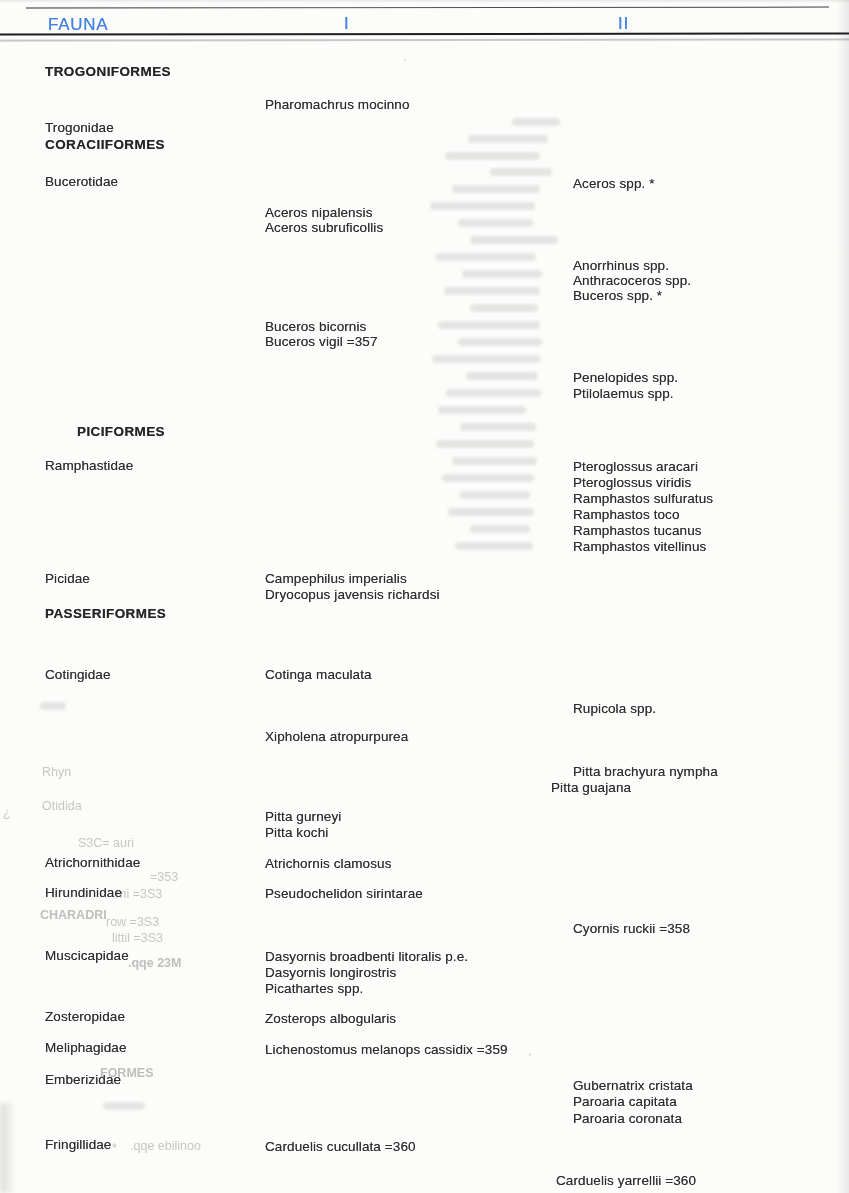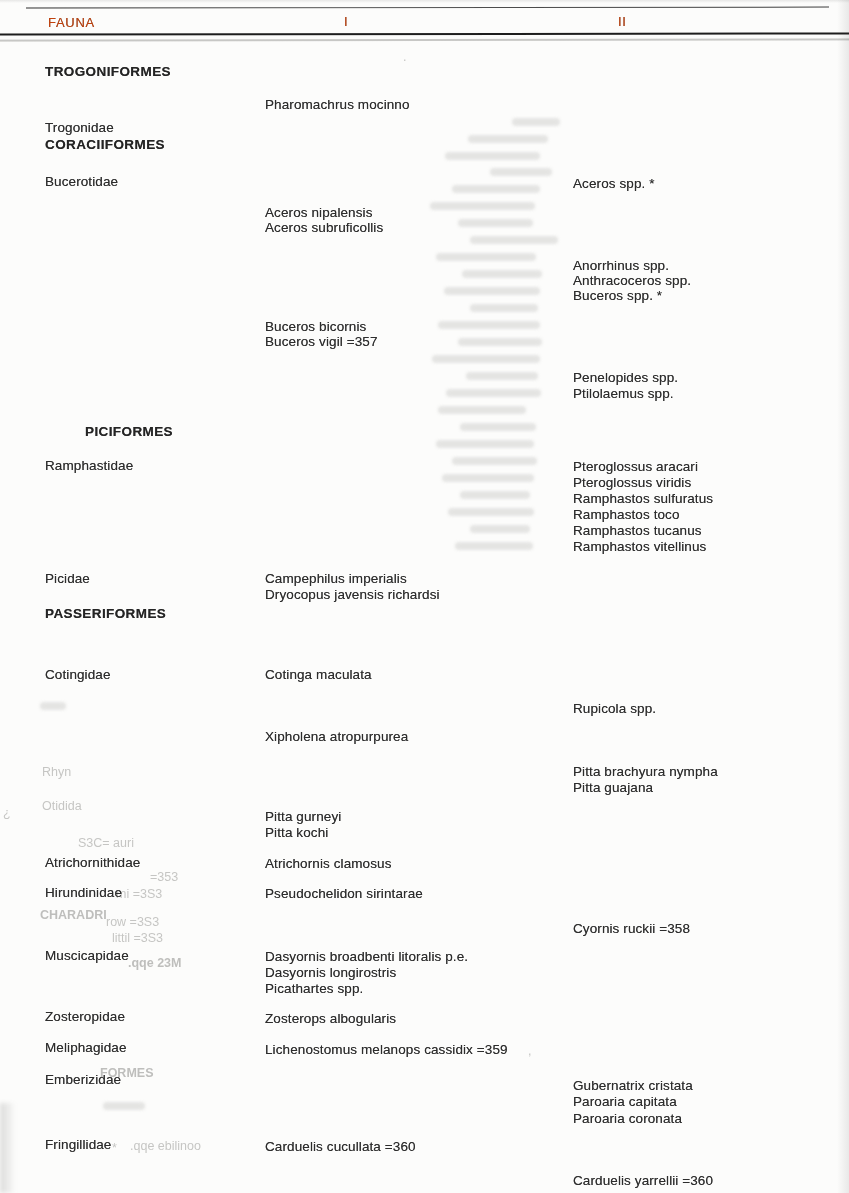--- a/index.html
+++ b/index.html
@@ -20,22 +20,22 @@
     text-shadow:0 0 0.5px rgba(45,45,45,0.65);
   }
   .order{
     font-weight:700;
     color:#242424;
     letter-spacing:0.4px;
   }
   .hdr{
     position:absolute;
     white-space:nowrap;
-    font-size:13px;
-    color:#c2410c;
+    font-size:17px;
+    color:#3b82f6;
     letter-spacing:0.7px;
     text-shadow:0 0 0.5px rgba(45,45,45,0.6);
   }
   .rule-top{
     position:absolute;left:26px;right:20px;top:7px;height:1.4px;
     background:linear-gradient(to right,#2e2e2e,#555 40%,#3c3c3c);
     transform:rotate(-0.06deg);
   }
   .rule-main{
     position:absolute;left:0;right:0;top:33px;height:2.4px;
@@ -148,38 +148,38 @@
       <div class="txt" style="left: 573px; top: 176px;">Aceros spp. *</div>
       <div class="txt" style="left: 265px; top: 205px;">Aceros nipalensis</div>
       <div class="txt" style="left: 265px; top: 220px;">Aceros subruficollis</div>
       <div class="txt" style="left: 573px; top: 258px;">Anorrhinus spp.</div>
       <div class="txt" style="left: 573px; top: 273px;">Anthracoceros spp.</div>
       <div class="txt" style="left: 573px; top: 288px;">Buceros spp. *</div>
       <div class="txt" style="left: 265px; top: 319px;">Buceros bicornis</div>
       <div class="txt" style="left: 265px; top: 334px;">Buceros vigil =357</div>
       <div class="txt" style="left: 573px; top: 370px;">Penelopides spp.</div>
       <div class="txt" style="left: 573px; top: 386px;">Ptilolaemus spp.</div>
-      <div class="txt order" style="left: 37px; top: 424px; padding-left: 48px;">PICIFORMES</div>
+      <div class="txt order" style="left: 29px; top: 424px; padding-left: 48px;">PICIFORMES</div>
       <div class="txt" style="left: 45px; top: 458px;">Ramphastidae</div>
       <div class="txt" style="left: 573px; top: 459px;">Pteroglossus aracari</div>
       <div class="txt" style="left: 573px; top: 475px;">Pteroglossus viridis</div>
       <div class="txt" style="left: 573px; top: 491px;">Ramphastos sulfuratus</div>
       <div class="txt" style="left: 573px; top: 507px;">Ramphastos toco</div>
       <div class="txt" style="left: 573px; top: 523px;">Ramphastos tucanus</div>
       <div class="txt" style="left: 573px; top: 539px;">Ramphastos vitellinus</div>
       <div class="txt" style="left: 45px; top: 571px;">Picidae</div>
       <div class="txt" style="left: 265px; top: 571px;">Campephilus imperialis</div>
       <div class="txt" style="left: 265px; top: 587px;">Dryocopus javensis richardsi</div>
       <div class="txt order" style="left: 45px; top: 606px;">PASSERIFORMES</div>
       <div class="txt" style="left: 45px; top: 667px;">Cotingidae</div>
       <div class="txt" style="left: 265px; top: 667px;">Cotinga maculata</div>
       <div class="txt" style="left: 573px; top: 701px;">Rupicola spp.</div>
       <div class="txt" style="left: 265px; top: 729px;">Xipholena atropurpurea</div>
       <div class="txt" style="left: 573px; top: 764px;">Pitta brachyura nympha</div>
-      <div class="txt" style="left: 573px; top: 780px; text-align: right;">Pitta guajana</div>
+      <div class="txt" style="left: 551px; top: 780px; text-align: right;">Pitta guajana</div>
       <div class="txt" style="left: 265px; top: 809px;">Pitta gurneyi</div>
       <div class="txt" style="left: 265px; top: 825px;">Pitta kochi</div>
       <div class="txt" style="left: 45px; top: 855px;">Atrichornithidae</div>
       <div class="txt" style="left: 265px; top: 856px;">Atrichornis clamosus</div>
       <div class="txt" style="left: 45px; top: 885px;">Hirundinidae</div>
       <div class="txt" style="left: 265px; top: 886px;">Pseudochelidon sirintarae</div>
       <div class="txt" style="left: 573px; top: 921px;">Cyornis ruckii =358</div>
       <div class="txt" style="left: 45px; top: 948px;">Muscicapidae</div>
       <div class="txt" style="left: 265px; top: 949px;">Dasyornis broadbenti litoralis p.e.</div>
       <div class="txt" style="left: 265px; top: 965px;">Dasyornis longirostris</div>
@@ -187,18 +187,18 @@
       <div class="txt" style="left: 45px; top: 1009px;">Zosteropidae</div>
       <div class="txt" style="left: 265px; top: 1011px;">Zosterops albogularis</div>
       <div class="txt" style="left: 45px; top: 1040px;">Meliphagidae</div>
       <div class="txt" style="left: 265px; top: 1042px;">Lichenostomus melanops cassidix =359</div>
       <div class="txt" style="left: 45px; top: 1072px;">Emberizidae</div>
       <div class="txt" style="left: 573px; top: 1078px;">Gubernatrix cristata</div>
       <div class="txt" style="left: 573px; top: 1094px;">Paroaria capitata</div>
       <div class="txt" style="left: 573px; top: 1111px;">Paroaria coronata</div>
       <div class="txt" style="left: 45px; top: 1137px;">Fringillidae</div>
       <div class="txt" style="left: 265px; top: 1139px;">Carduelis cucullata =360</div>
-      <div class="txt" style="left: 573px; top: 1173px;">Carduelis yarrellii =360</div>
+      <div class="txt" style="left: 556px; top: 1173px;">Carduelis yarrellii =360</div>
     </div>
 
   <div class="edge-right"></div>
   <div class="edge-bottom-left"></div>
 </div>
 
 </body></html>

